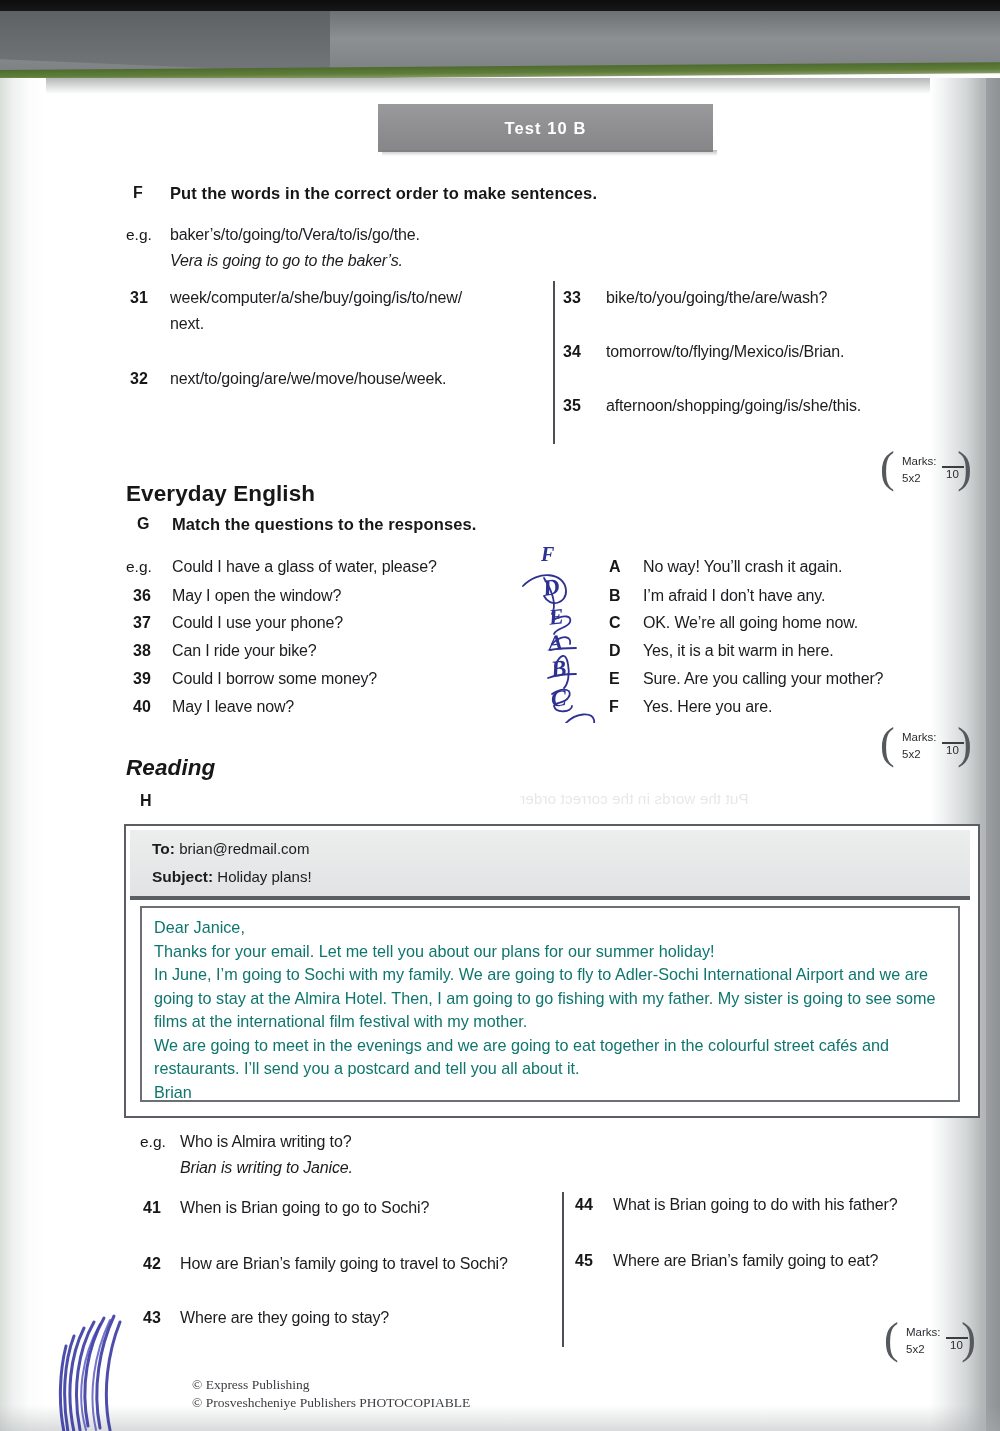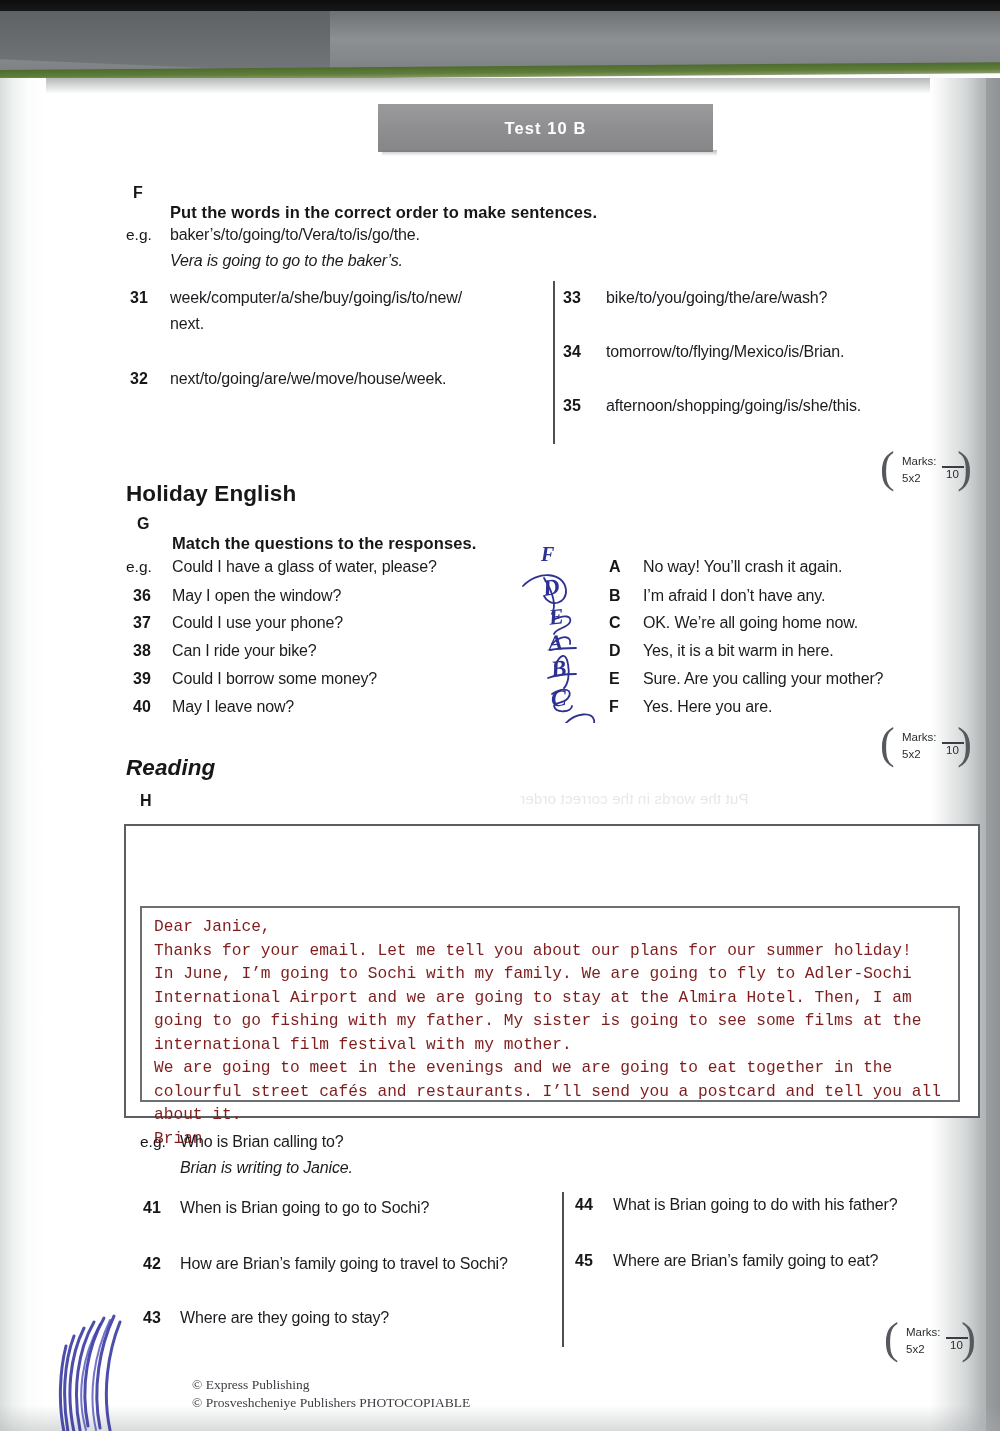--- a/index.html
+++ b/index.html
@@ -42,21 +42,21 @@
   .sheet{position:absolute;left:0;top:0;width:1000px;height:1431px;}
 
   .header-tab{position:absolute;left:378px;top:104px;width:335px;height:48px;
     background:linear-gradient(180deg,#9a9a9c 0%,#8e8e90 55%,#868688 100%);
     display:flex;align-items:center;justify-content:center;}
   .header-tab span{color:#ffffff;font-size:16.5px;font-weight:600;letter-spacing:1.1px;}
   .header-tab:after{content:"";position:absolute;left:4px;top:46px;width:100%;height:6px;
     background:linear-gradient(180deg,rgba(120,120,122,.5),rgba(255,255,255,0));}
 
   .ex-letter{position:absolute;font-weight:700;font-size:16px;color:#17171a;}
-  .ex-title{position:absolute;font-weight:700;font-size:16.5px;color:#17171a;letter-spacing:.1px;margin-top:19px;}
+  .ex-title{position:absolute;font-weight:700;font-size:16.5px;color:#17171a;letter-spacing:.1px;}
   .sec-head{position:absolute;font-weight:700;font-size:22.5px;color:#17171a;letter-spacing:.1px;}
 
   .eg{position:absolute;font-size:15.5px;color:#17171a;}
   .line-txt{position:absolute;font-size:16px;color:#1c1c20;letter-spacing:-.15px;}
   .line-txt.it{font-style:italic;}
   .qnum{position:absolute;font-weight:700;font-size:16px;color:#17171a;}
 
   .dots{position:absolute;height:6px;overflow:hidden;color:#55585c;
     font-size:16px;letter-spacing:3.6px;white-space:nowrap;line-height:6px;}
 
@@ -75,22 +75,22 @@
   
   .mail-wrap{position:absolute;left:124px;top:824px;width:852px;height:290px;
     border:2.5px solid #5b5e62;background:#ffffff;}
   .mail-head{position:absolute;left:4px;top:4px;width:840px;height:66px;
     background:linear-gradient(180deg,#eceded 0%,#e2e3e4 100%);
     border-bottom:4px solid #5b5e62;}
   .mail-head .row{position:absolute;left:22px;font-size:15px;color:#1c1c20;}
   .mail-head .k{font-weight:700;font-size:15.5px;}
   .mail-body{position:absolute;left:14px;top:80px;width:820px;height:196px;
     border:2px solid #6c6f73;padding:8px 12px;box-sizing:border-box;}
-  .mail-body p{margin:0;font-family:Liberation Mono, monospace;font-size:16.2px;
-    line-height:23.5px;color:#7f1d1d;}
+  .mail-body p{margin:0;font-family:Liberation Sans, sans-serif;font-size:16.2px;
+    line-height:23.5px;color:#0f766e;}
 
   .pen{position:absolute;color:#2d3192;font-family:"Liberation Serif", serif;
     font-style:italic;font-weight:600;}
 
   .scribble{position:absolute;left:58px;top:1312px;width:150px;height:120px;}
 
   .footer{position:absolute;left:192px;top:1376px;
     font-family:"Liberation Serif", serif;font-size:13.5px;color:#3a3d41;line-height:18px;}
 </style>
 </head>
@@ -149,21 +149,21 @@
 
   <div class="marks" style="left:880px;top:446px;">
     <div class="par l">(</div>
     <div class="par r">)</div>
     <div class="lbl">Marks:</div>
     <div class="sub">5x2</div>
     <div class="bar"></div>
     <div class="den">10</div>
   </div>
 
-  <div class="sec-head" style="left:126px;top:481px;">Holiday English</div>
+  <div class="sec-head" style="left:126px;top:481px;">Everyday English</div>
 
   <div class="ex-letter" style="left:137px;top:515px;">G</div>
   <div class="ex-title" style="left:172px;top:515px;">Match the questions to the responses.</div>
 
   <div class="eg" style="left:126px;top:558px;">e.g.</div>
   <div class="line-txt" style="left:172px;top:558px;">Could I have a glass of water, please?</div>
   <div class="pen" style="left:541px;top:543px;font-size:20px;">F</div>
 
   <div class="qnum" style="left:133px;top:587px;">36</div>
   <div class="line-txt" style="left:172px;top:587px;">May I open the window?</div>
@@ -229,31 +229,41 @@
     <div class="sub">5x2</div>
     <div class="bar"></div>
     <div class="den">10</div>
   </div>
 
   <div class="sec-head" style="left:126px;top:755px;font-style:italic;">Reading</div>
 
   <div class="ex-letter" style="left:140px;top:792px;">H</div>
 
   <div class="mail-wrap">
+    <div class="mail-head">
+      <div class="row" style="top:10px;">
+        <span class="k">To:</span>
+        <span>brian@redmail.com</span>
+      </div>
+      <div class="row" style="top:38px;">
+        <span class="k">Subject:</span>
+        <span>Holiday plans!</span>
+      </div>
+    </div>
     <div class="mail-body">
       <p>Dear Janice,</p>
       <p>Thanks for your email. Let me tell you about our plans for our summer holiday!</p>
       <p>In June, I’m going to Sochi with my family. We are going to fly to Adler-Sochi International Airport and we are going to stay at the Almira Hotel. Then, I am going to go fishing with my father. My sister is going to see some films at the international film festival with my mother.</p>
       <p>We are going to meet in the evenings and we are going to eat together in the colourful street cafés and restaurants. I’ll send you a postcard and tell you all about it.</p>
       <p>Brian</p>
     </div>
   </div>
 
   <div class="eg" style="left:140px;top:1133px;">e.g.</div>
-  <div class="line-txt" style="left:180px;top:1133px;">Who is Brian calling to?</div>
+  <div class="line-txt" style="left:180px;top:1133px;">Who is Almira writing to?</div>
   <div class="line-txt it" style="left:180px;top:1159px;">Brian is writing to Janice.</div>
 
   <div class="vdiv" style="left:562px;top:1192px;height:155px;"></div>
 
   <div class="qnum" style="left:143px;top:1199px;">41</div>
   <div class="line-txt" style="left:180px;top:1199px;">When is Brian going to go to Sochi?</div>
   <div class="dots" style="left:186px;top:1232px;width:358px;">..................................................................</div>
 
   <div class="qnum" style="left:143px;top:1255px;">42</div>
   <div class="line-txt" style="left:180px;top:1255px;">How are Brian’s family going to travel to Sochi?</div>

